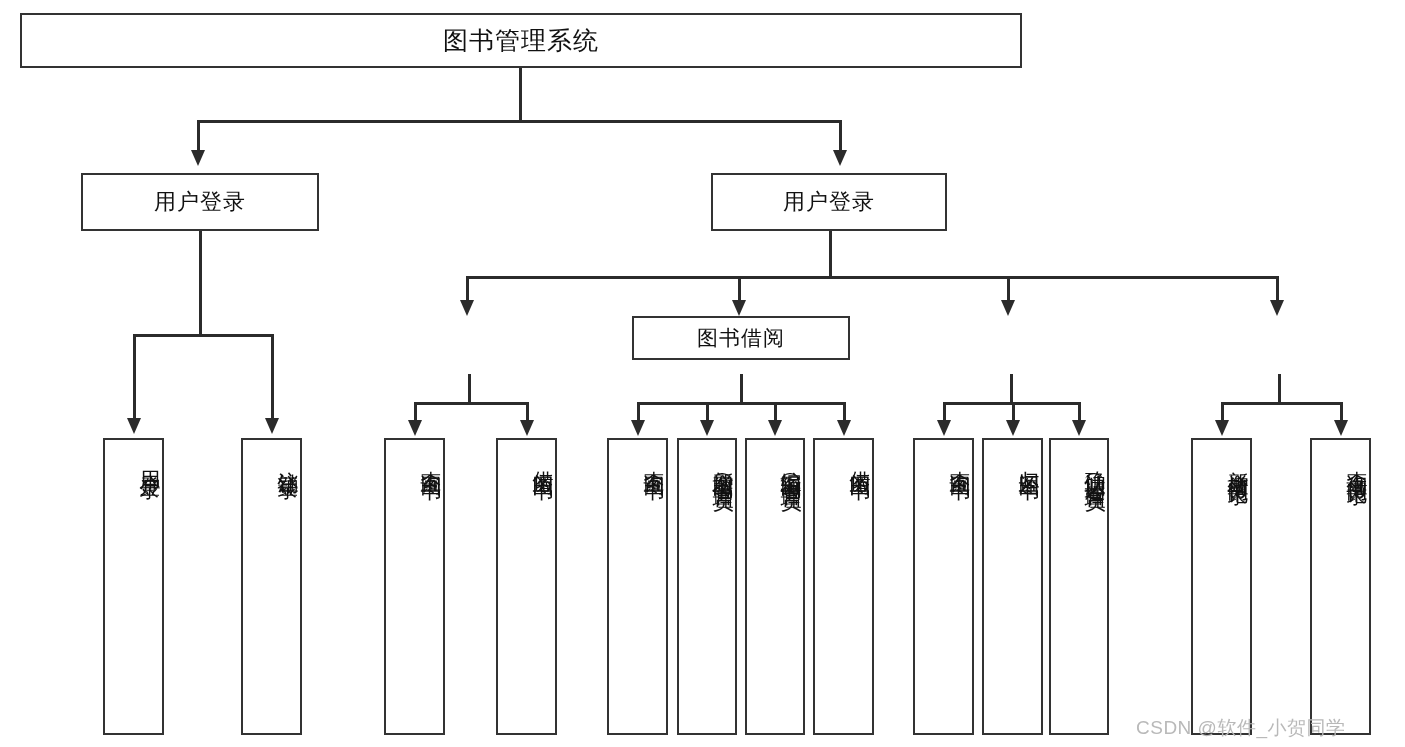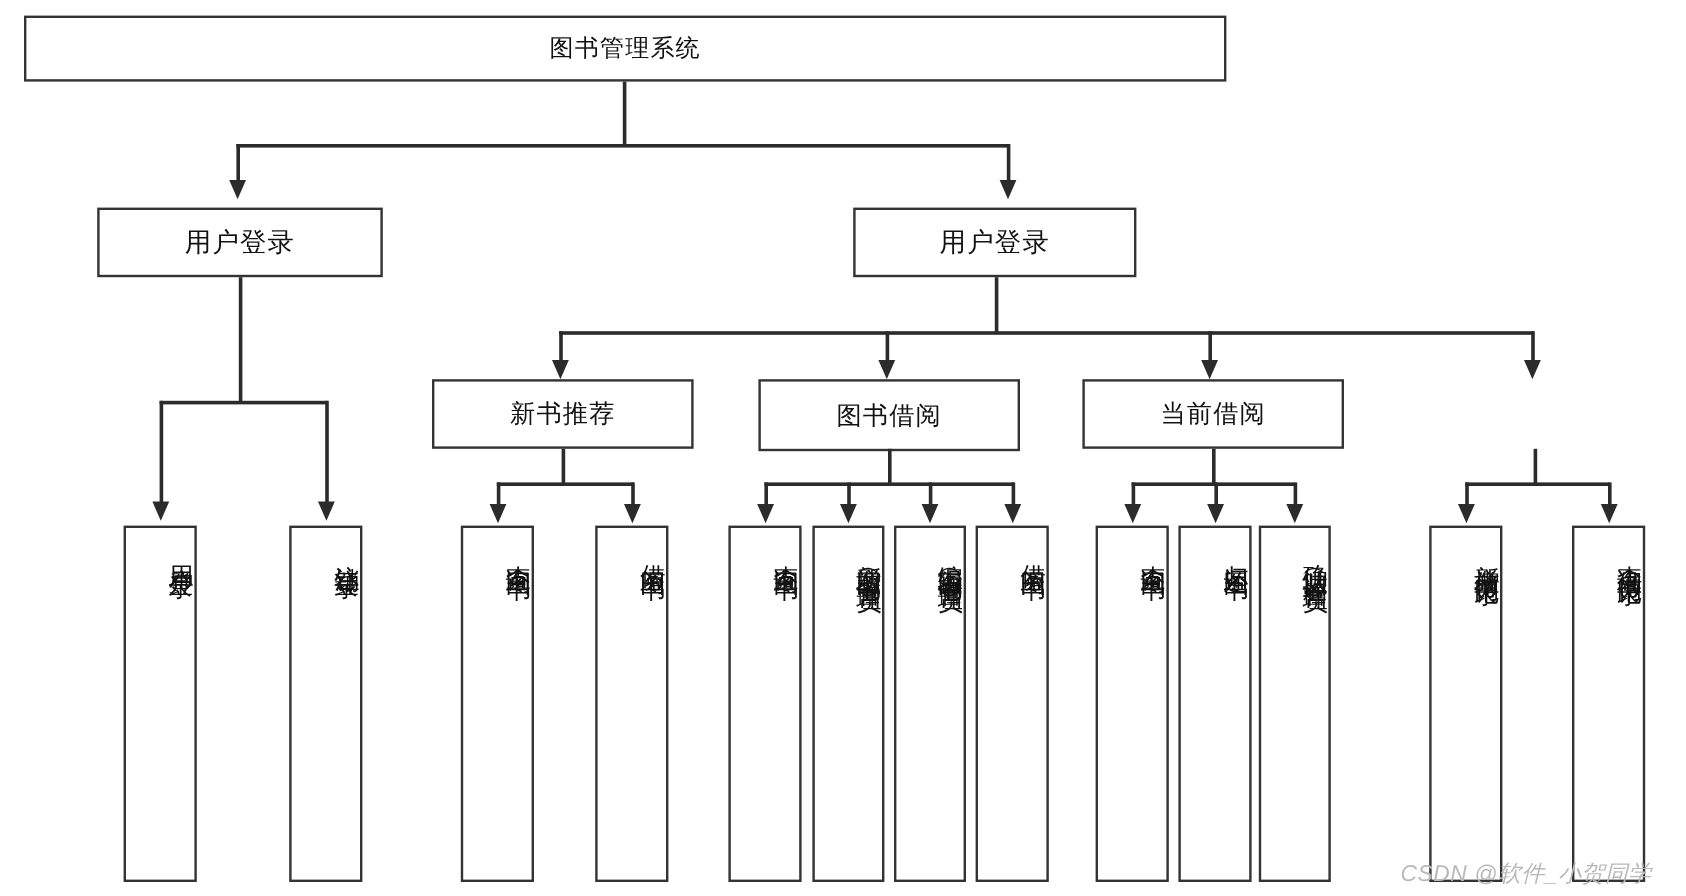--- a/index.html
+++ b/index.html
@@ -24,21 +24,21 @@
     box-sizing: border-box;
     background: #ffffff;
     border: 2.5px solid #333333;
     display: flex;
     align-items: center;
     justify-content: center;
     color: #111111;
     letter-spacing: 1px;
   }
   .node.root {
-    font-size: 20px;
+    font-size: 25px;
   }
   .node.lvl1 {
     font-size: 22px;
   }
   .node.lvl2 {
     font-size: 21px;
   }
   .node.leaf {
     font-size: 21px;
     writing-mode: vertical-rl;
@@ -116,28 +116,22 @@
   <div class="conn hline" style="left:466px; top:276px; width:812px;"></div>
   <div class="conn vline" style="left:466px; top:276px; height:26px;"></div>
   <div class="arrow" style="left:460px; top:300px;"></div>
   <div class="conn vline" style="left:738px; top:276px; height:26px;"></div>
   <div class="arrow" style="left:732px; top:300px;"></div>
   <div class="conn vline" style="left:1007px; top:276px; height:26px;"></div>
   <div class="arrow" style="left:1001px; top:300px;"></div>
   <div class="conn vline" style="left:1276px; top:276px; height:26px;"></div>
   <div class="arrow" style="left:1270px; top:300px;"></div>
 
-  <div class="node lvl2" style="left:360px; top:316px; width:218px; height:58px;">
-    <span class="label">新书推荐</span>
-  </div>
-  <div class="node lvl2" style="left:632px; top:316px; width:218px; height:60px;">
+  <div class="node lvl2" style="left:632px; top:316px; width:218px; height:44px;">
     <span class="label">图书借阅</span>
-  </div>
-  <div class="node lvl2" style="left:902px; top:316px; width:218px; height:58px;">
-    <span class="label">当前借阅</span>
   </div>
 
   <div class="conn vline" style="left:468px; top:374px; height:30px;"></div>
   <div class="conn hline" style="left:414px; top:402px; width:114px;"></div>
   <div class="conn vline" style="left:414px; top:402px; height:20px;"></div>
   <div class="arrow" style="left:408px; top:420px;"></div>
   <div class="conn vline" style="left:526px; top:402px; height:20px;"></div>
   <div class="arrow" style="left:520px; top:420px;"></div>
 
   <div class="conn vline" style="left:740px; top:374px; height:30px;"></div>
@@ -204,15 +198,15 @@
     <span class="label">确认归还（管理员）</span>
   </div>
 
   <div class="node leaf" style="left:1191px; top:438px; width:61px; height:297px;">
     <span class="label">新增借阅记录</span>
   </div>
   <div class="node leaf" style="left:1310px; top:438px; width:61px; height:297px;">
     <span class="label">查询借阅记录</span>
   </div>
 
-  <div id="watermark" style="left:1167px; top:715px;font-style:italic;">CSDN @软件_小贺同学</div>
+  <div id="watermark" style="left:1136px; top:715px;">CSDN @软件_小贺同学</div>
 
 </div>
 
 </body></html>

